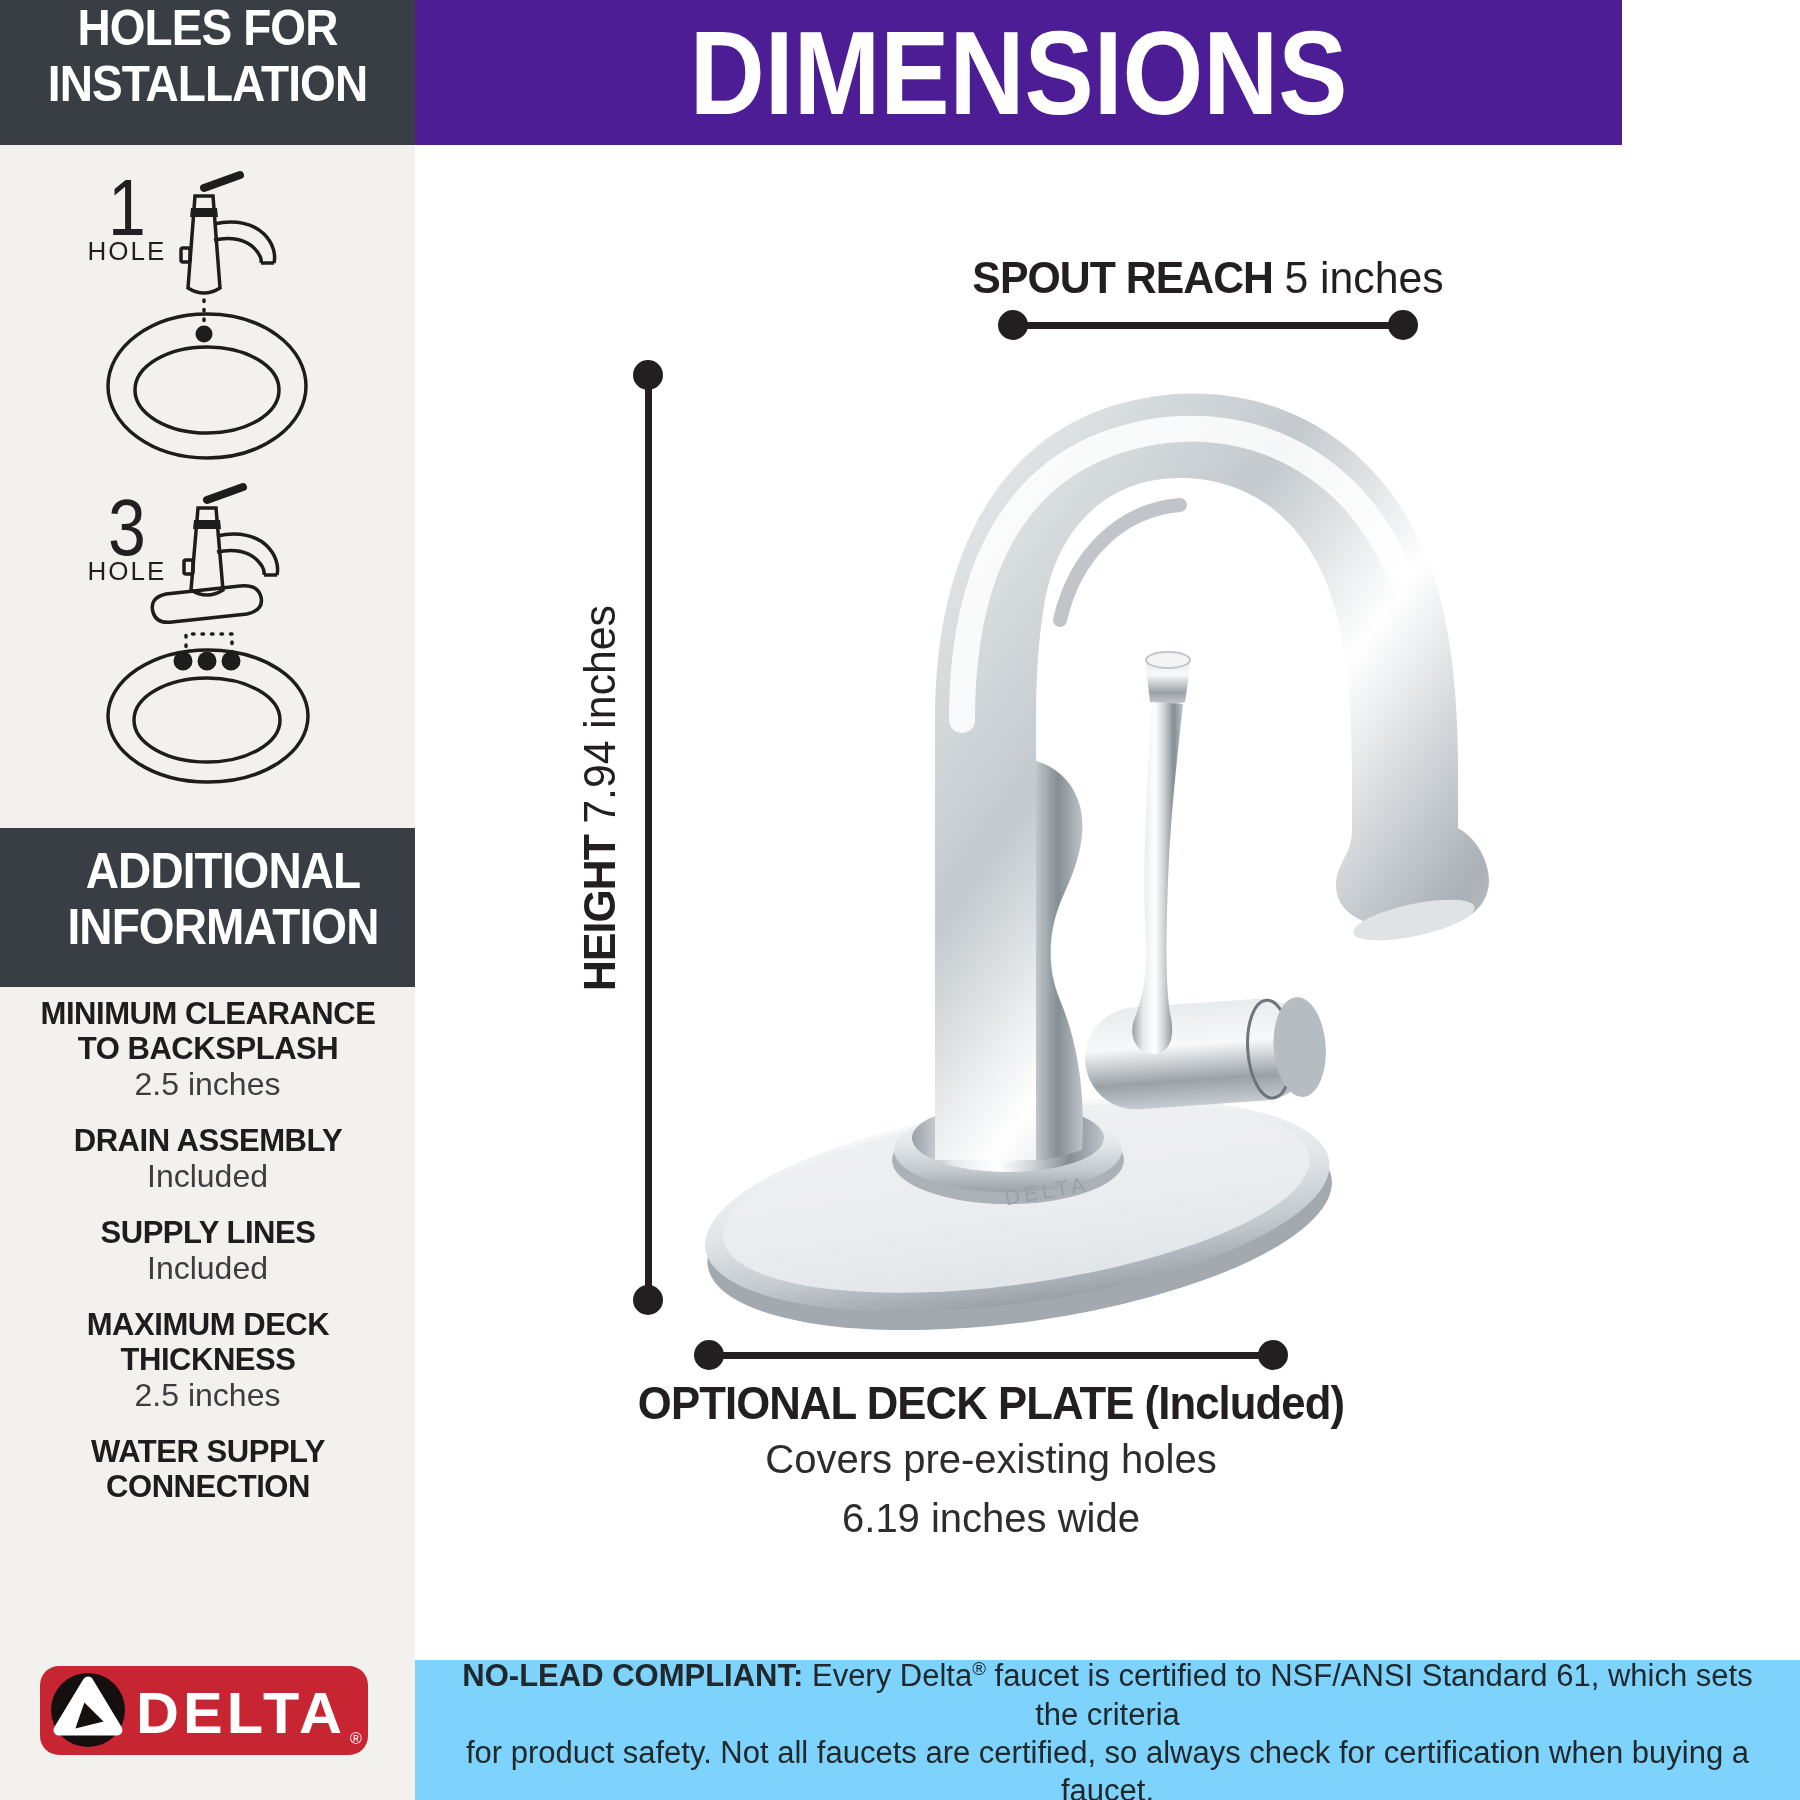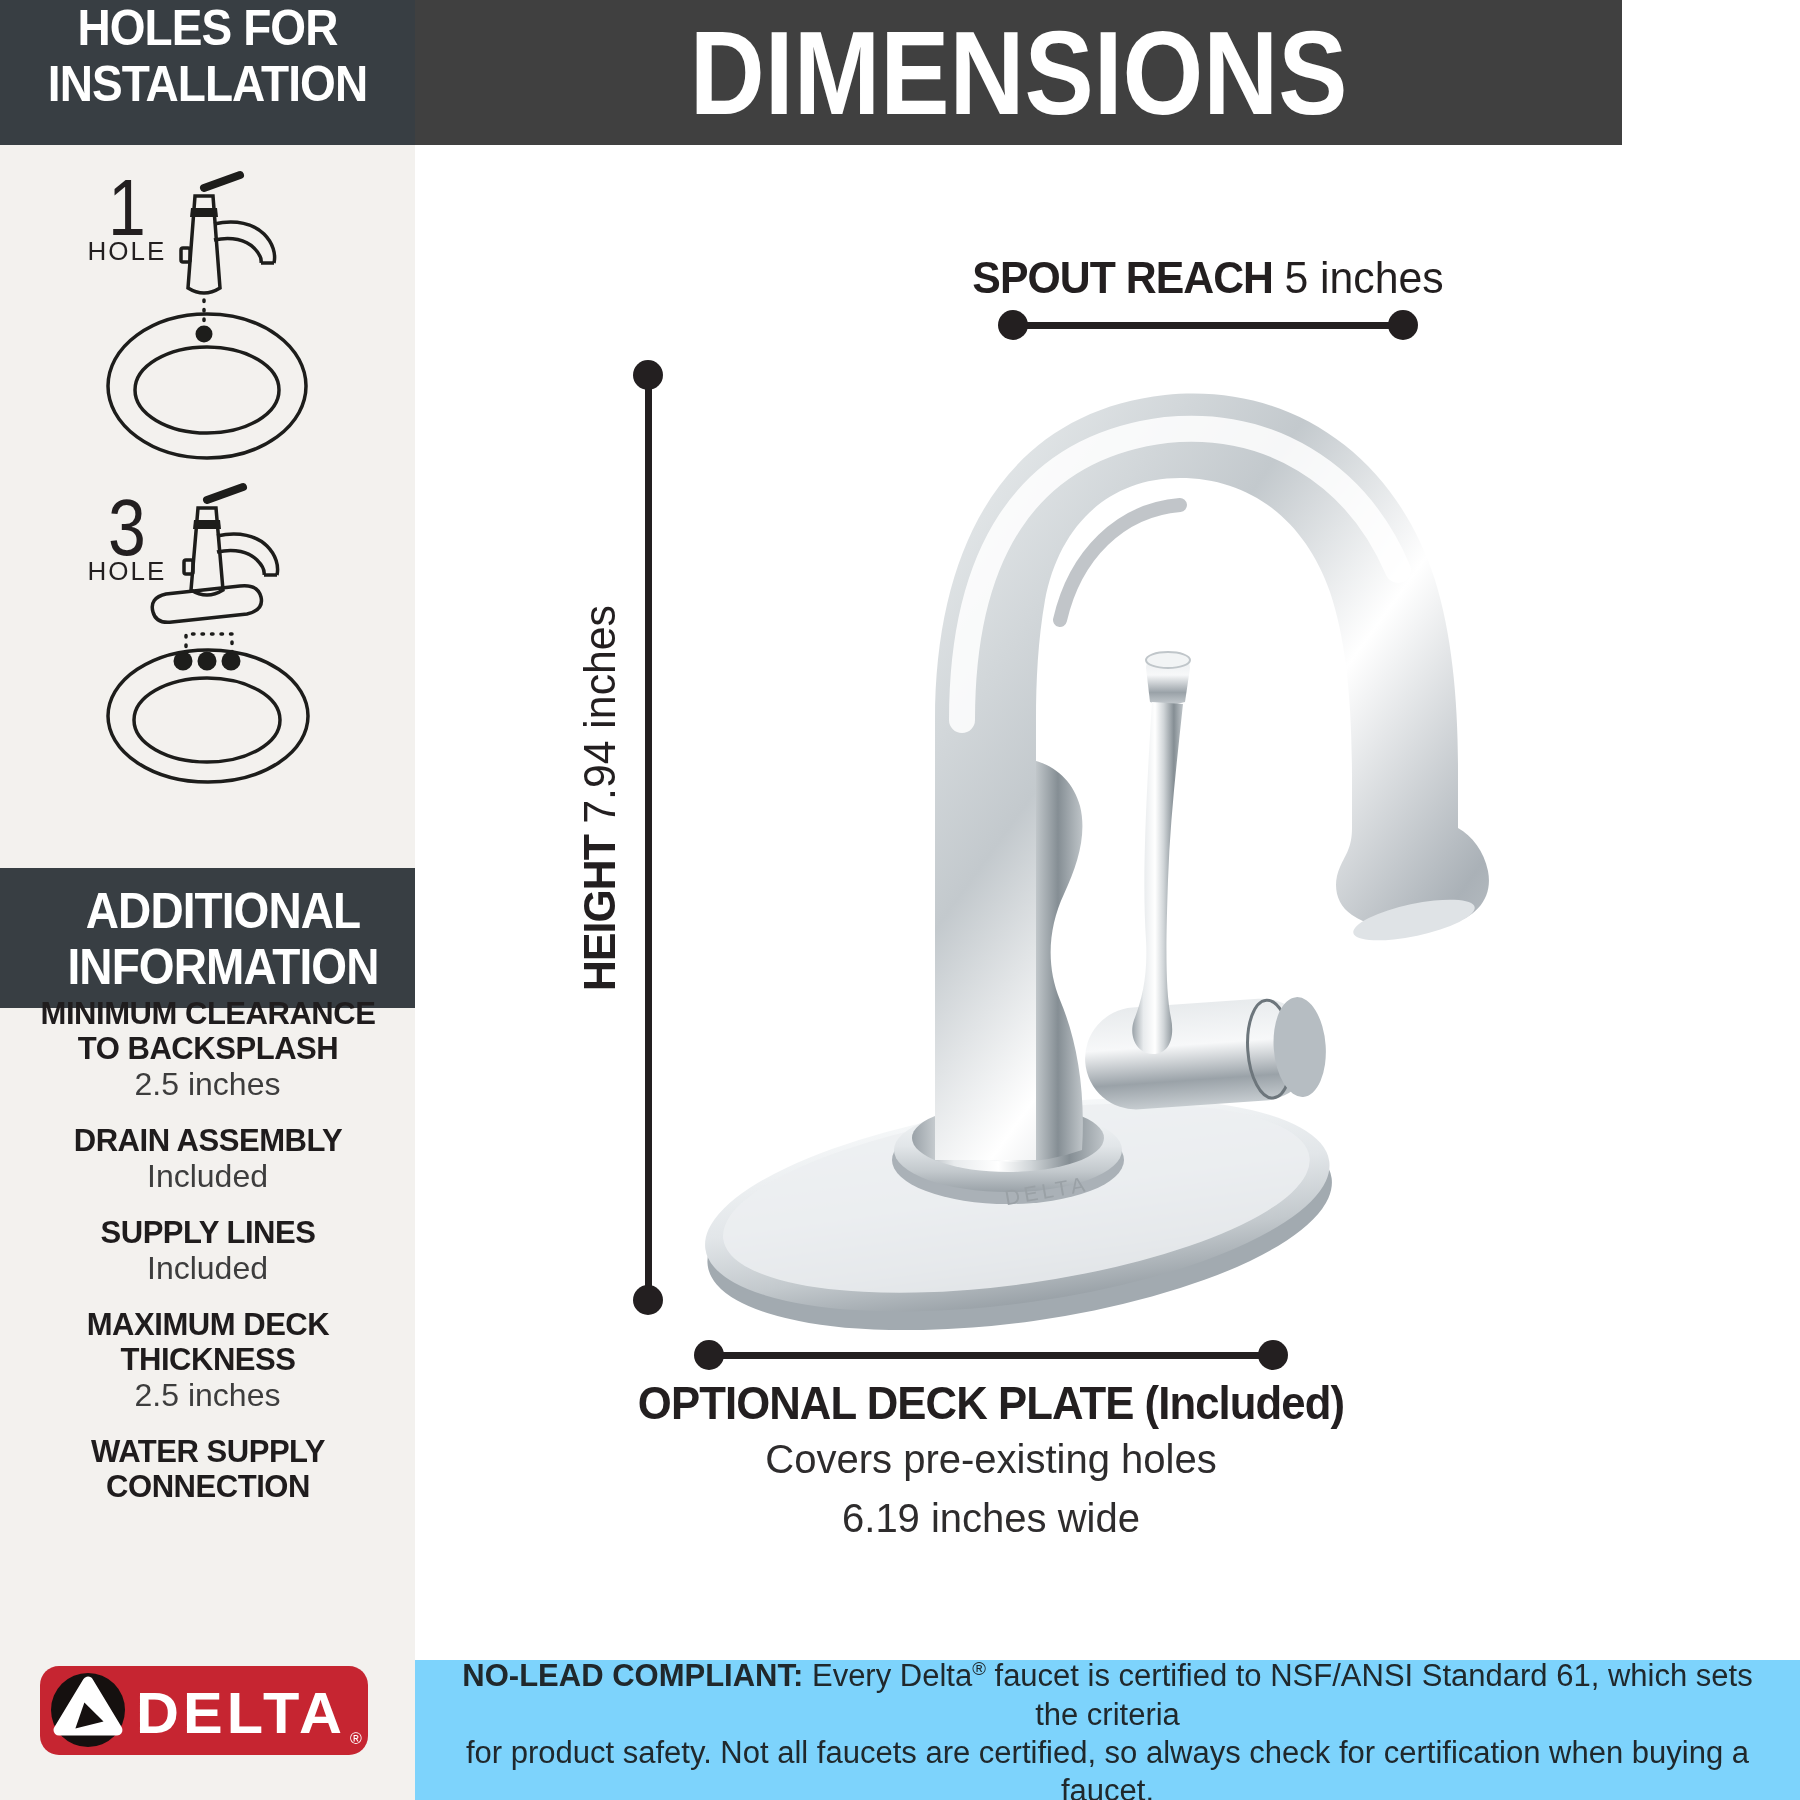--- a/index.html
+++ b/index.html
@@ -6,29 +6,29 @@
   #canvas{
     position:relative;width:1800px;height:1800px;overflow:hidden;
     font-family:"Liberation Sans",sans-serif;color:#231f20;background:#ffffff;
   }
   .abs{position:absolute;}
   
   .sidebar{left:0;top:0;width:415px;height:1800px;background:#f3f1ee;}
   .dark-header{left:0;width:415px;background:#383e43;color:#ffffff;text-align:center;}
   .dark-header .ln{font-weight:bold;font-size:50px;line-height:56px;letter-spacing:-1px;transform:scaleX(.92);transform-origin:center;}
   #holes-header{top:0;height:145px;box-sizing:border-box;}
-  #additional-header{top:868px;height:140px;padding-top:15px;box-sizing:border-box;padding-left:31px;}
+  #additional-header{top:828px;height:159px;padding-top:15px;box-sizing:border-box;padding-left:31px;}
   .hole-num{width:90px;text-align:center;font-size:80px;font-weight:400;transform:scaleX(.85);transform-origin:center;color:#231f20;}
   .hole-lbl{width:90px;text-align:center;font-size:26px;font-weight:500;letter-spacing:2px;color:#231f20;}
   .info-list{left:18px;top:996px;width:379px;display:flex;flex-direction:column;}
   .info-item{margin-bottom:21px;text-align:center;}
   .info-item .lbl{font-weight:bold;font-size:32px;line-height:35px;letter-spacing:-.5px;color:#1f1c1d;width:350px;margin:0 auto;transform:scaleX(.97);transform-origin:center;}
   .info-item .val{font-size:32px;line-height:36px;color:#3d3d3d;}
   
-  .black-bar{left:415px;top:0;width:1207px;height:145px;background:#404040;color:#ffffff;
+  .black-bar{left:415px;top:0;width:1207px;height:145px;background:#4c1d95;color:#ffffff;
     display:flex;align-items:center;justify-content:center;}
   .black-bar .t{font-weight:bold;font-size:118px;letter-spacing:0px;transform:scaleX(.88);transform-origin:center;}
   .dim-label{font-size:45px;white-space:nowrap;text-align:center;transform:scaleX(.95);transform-origin:center;}
   .dim-label .b{font-weight:bold;letter-spacing:-1px;}
   .dim-label .v{margin-left:12px;}
   .dim-line-h{height:7px;background:#231f20;}
   .dim-line-v{width:7px;background:#231f20;}
   .dot{width:30px;height:30px;border-radius:50%;background:#231f20;}
   .center-txt{text-align:center;}
   .deck-head{font-weight:bold;font-size:47px;letter-spacing:-1px;transform:scaleX(.93);transform-origin:center;}

